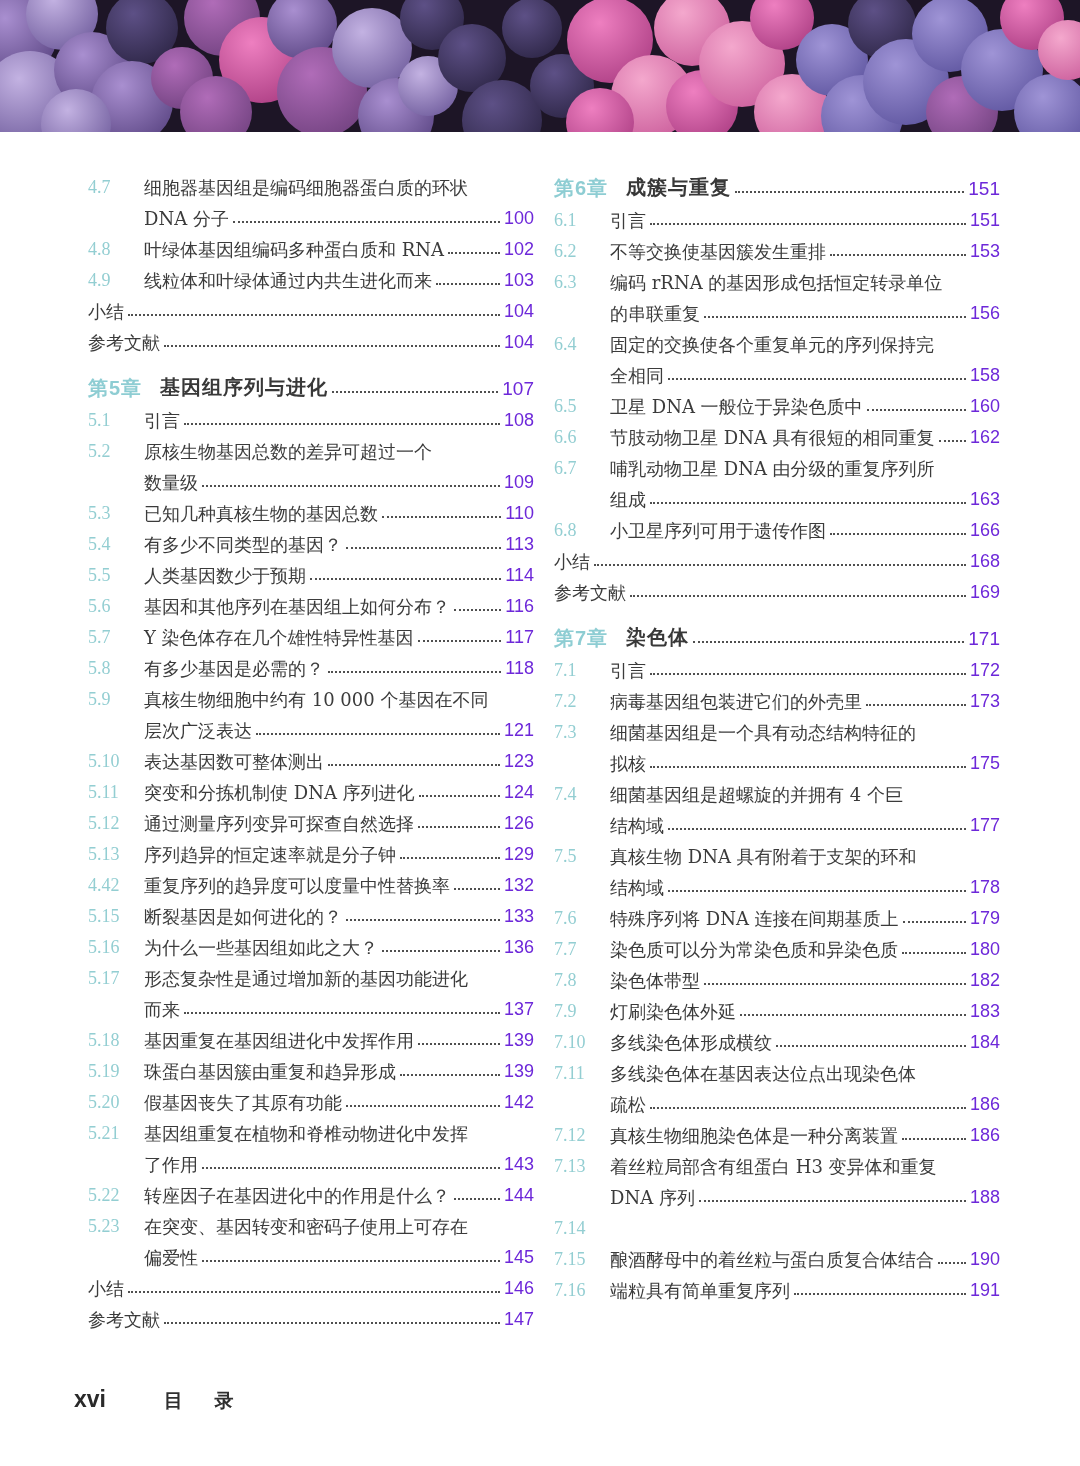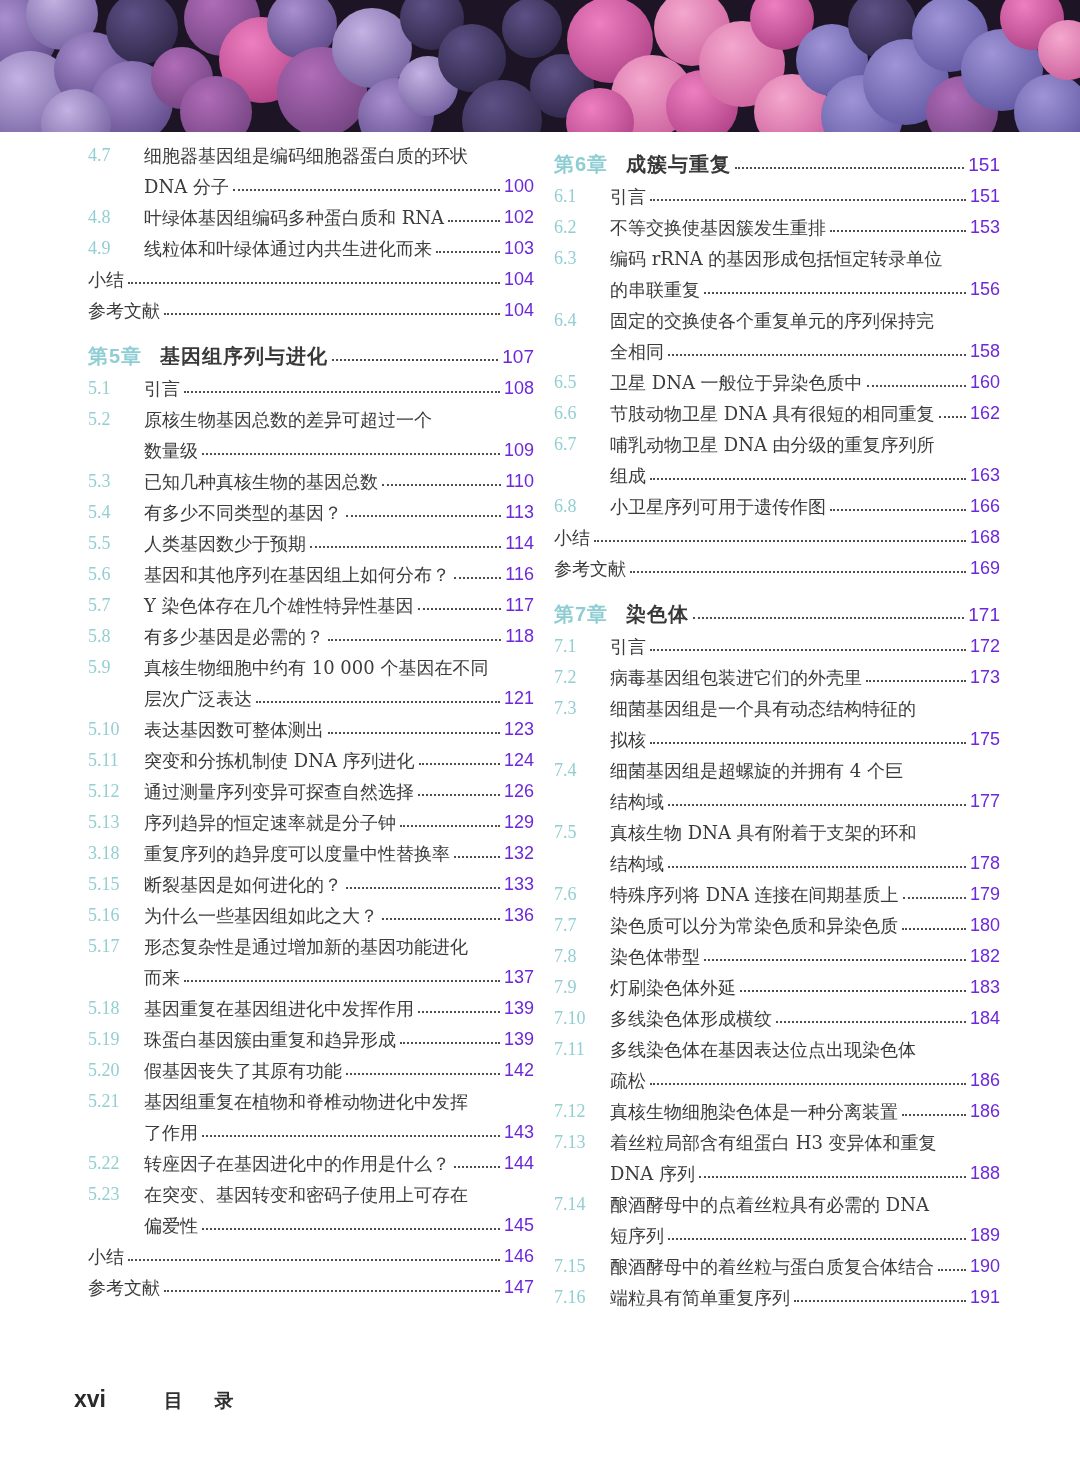--- a/index.html
+++ b/index.html
@@ -3,45 +3,45 @@
 <meta charset="utf-8">
 <style>
   * { margin:0; padding:0; box-sizing:border-box; }
   html,body { background:#e8e8e8; }
   .page {
     position:relative; width:1080px; height:1466px; margin:0 auto;
     background:#ffffff; overflow:hidden;
     font-family:"DejaVu Serif", serif; color:#3b3b3b;
   }
   .header-img { position:absolute; top:0; left:0; width:1080px; height:132px; display:block; }
-  .content { position:absolute; top:140px; left:88px; width:925px; display:flex; gap:20px; }
+  .content { position:absolute; top:172px; left:88px; width:925px; display:flex; gap:20px; }
   .col { width:446px; }
 
   .toc-entry, .toc-plain, .toc-chapter { display:flex; align-items:flex-start; }
   .toc-chapter { margin-top:14px; }
-  .col > .toc-chapter:first-child { margin-top:8px;align-items:center; }
+  .col > .toc-chapter:first-child { margin-top:0;align-items:center; }
 
   .num {
     width:56px; flex-shrink:0; font-size:18px; line-height:31px;
     color:#93ced2; font-family:"Liberation Serif", serif;
   }
   .ch-label {
     width:72px; flex-shrink:0; font-size:20px; line-height:33px;
     color:#8ecdd3; font-family:"Liberation Sans", sans-serif; font-weight:bold;
     letter-spacing:1px;
   }
   .body { flex:1; min-width:0; }
   .toc-plain { width:100%; }
   .toc-plain .line { width:100%; }
 
   .line { display:flex; line-height:31px; }
   .txt { font-size:18px; color:#3b3b3b; white-space:nowrap; }
   .ch-title {
     font-size:20px; line-height:33px; font-weight:bold; color:#383838;
-    font-family:Liberation Sans, sans-serif; white-space:nowrap; letter-spacing:1px;
+    font-family:Liberation Mono, monospace; white-space:nowrap; letter-spacing:1px;
   }
   .leader { flex:1; position:relative; min-width:6px; margin:0 3px; }
   .leader::after {
     content:""; position:absolute; left:1px; right:1px; top:58%;
     border-top:2px dotted #4f4f4f;
   }
   .pg {
     font-size:18px; color:#6d28d9; font-family:Liberation Sans, sans-serif;
     white-space:nowrap;
   }
@@ -327,21 +327,21 @@
           <span class="num">5.13</span>
           <div class="body">
             <div class="line">
               <span class="txt">序列趋异的恒定速率就是分子钟</span>
               <span class="leader"></span>
               <span class="pg">129</span>
             </div>
           </div>
         </div>
         <div class="toc-entry">
-          <span class="num">3.18</span>
+          <span class="num">4.42</span>
           <div class="body">
             <div class="line">
               <span class="txt">重复序列的趋异度可以度量中性替换率</span>
               <span class="leader"></span>
               <span class="pg">132</span>
             </div>
           </div>
         </div>
         <div class="toc-entry">
           <span class="num">5.15</span>
@@ -721,30 +721,20 @@
             </div>
             <div class="line">
               <span class="txt">DNA 序列</span>
               <span class="leader"></span>
               <span class="pg">188</span>
             </div>
           </div>
         </div>
         <div class="toc-entry">
           <span class="num">7.14</span>
-          <div class="body">
-            <div class="line">
-              <span class="txt">酿酒酵母中的点着丝粒具有必需的 DNA</span>
-            </div>
-            <div class="line">
-              <span class="txt">短序列</span>
-              <span class="leader"></span>
-              <span class="pg">189</span>
-            </div>
-          </div>
         </div>
         <div class="toc-entry">
           <span class="num">7.15</span>
           <div class="body">
             <div class="line">
               <span class="txt">酿酒酵母中的着丝粒与蛋白质复合体结合</span>
               <span class="leader"></span>
               <span class="pg">190</span>
             </div>
           </div>

